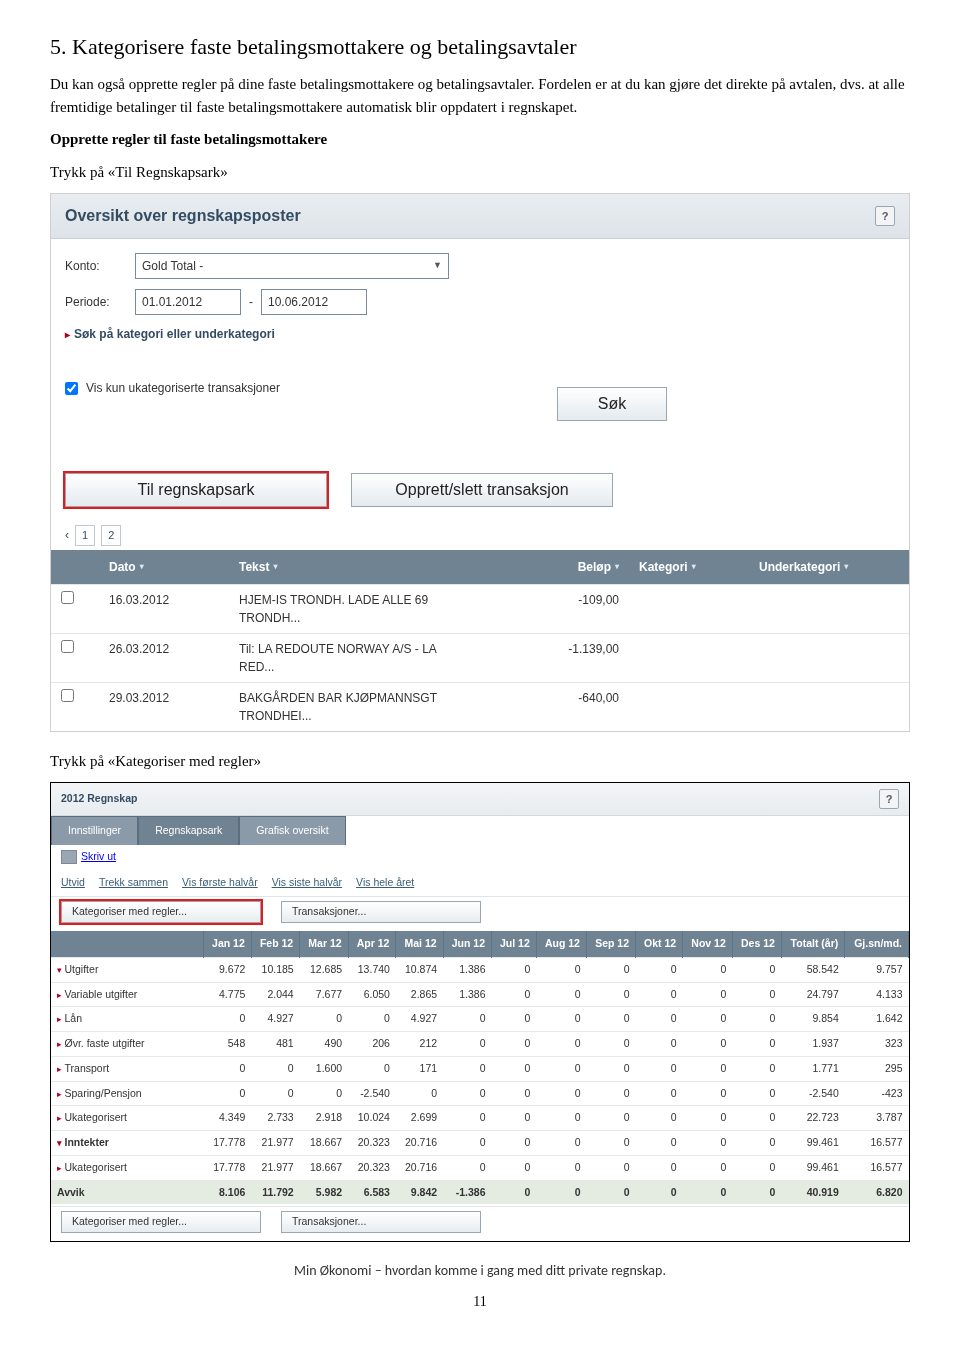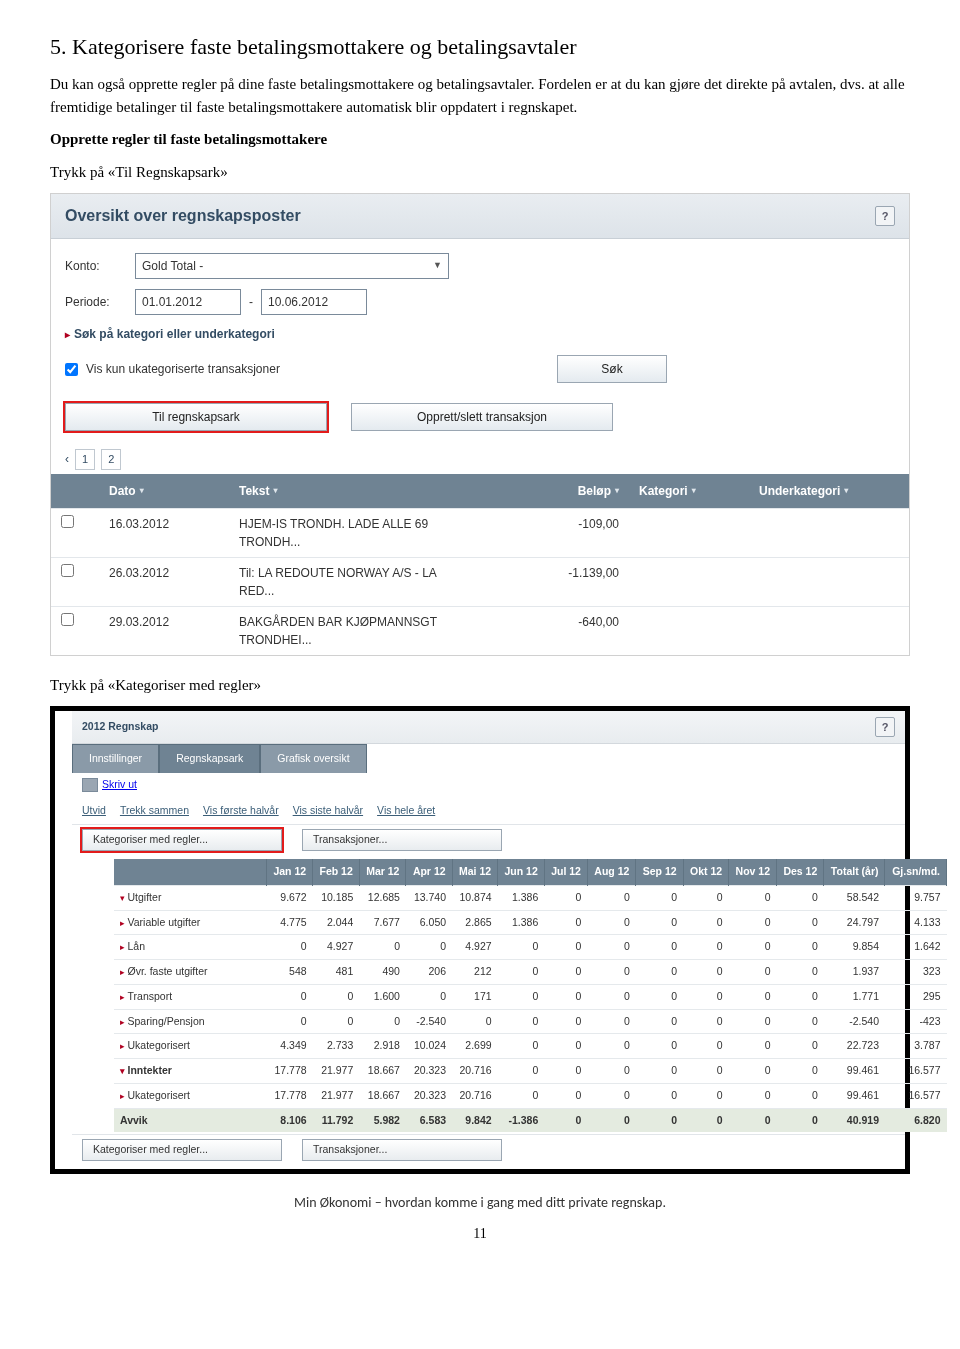--- a/index.html
+++ b/index.html
@@ -69,23 +69,24 @@
   }
   .expander .tri { color:#b00020; font-size:10px; }
   .chkrow { display:flex; align-items:center; gap:8px; margin-bottom: 14px; }
   .chkrow input { margin:0; }
   .btnbar { display:flex; gap:24px; padding: 2px 14px 14px 14px; flex-wrap:wrap;align-items:center; }
   .sbtn {
     display:inline-flex; align-items:center; justify-content:center;
     border:1px solid #9aa6b2;
     background: linear-gradient(#ffffff,#e4eaef);
     padding: 4px 24px;
-    font-size: 12px;
+    font-size: 16px;
     color:#222;
     min-width: 60px;
+    margin-top: 32px;
   }
   .wide { min-width: 200px; padding:4px 30px; }
   .highlight-red { box-shadow: 0 0 0 2px #e21b1b; }
 
   .pager { padding: 4px 14px; font-size:12px; color:#334c63; display:flex; align-items:center; gap:6px; }
   .pager .pg {
     border:1px solid #c0c8d0; padding:1px 6px; font-size:11px;
   }
   .thead-row {
     background: #6f8393;
@@ -110,24 +111,23 @@
   }
   .trow > div { padding:6px 10px; }
   .trow .col-amount { text-align:right; }
   .trow input[type=checkbox]{ margin:0; }
 
   
   .app2 {
     font-family: Verdana, Arial, sans-serif;
     font-size: 10.5px;
     color: #333;
-    border: 5px solid #000000;
+    border: 1px solid #000000;
     margin: 6px 0 18px 0;
     background: #fff;
-    padding-left: 17px;
   }
   .app2-head {
     display:flex; align-items:center;
     padding:6px 10px;
     background: linear-gradient(#f3f5f7,#e8ecef);
     border-bottom:1px solid #d3d8dd;
     color:#334c63; font-weight:bold;
   }
   .tabs { display:flex; }
   .tab {
@@ -151,21 +151,21 @@
   .action-row { display:flex; gap:20px; padding:4px 10px 8px 10px; }
   .smallbtn {
     border:1px solid #9aa6b2;
     background: linear-gradient(#fff,#e8ecef);
     padding:2px 18px 2px 10px;
     font-size:10.5px;
     min-width:170px;
     display:flex; align-items:center;
   }
   
-  .grid { width:100%; border-collapse:collapse; font-size:10.5px;margin-left:42px; }
+  .grid { width:100%; border-collapse:collapse; font-size:10.5px; }
   .grid th {
     background:#6f8393; color:#fff;
     padding:5px 6px; text-align:right;
     font-weight:bold;
     border-right:1px solid #607483;
   }
   .grid th.first { text-align:left; width:140px; }
   .grid td {
     padding:4px 6px; text-align:right;
     border-top:1px solid #e5e9ec;

